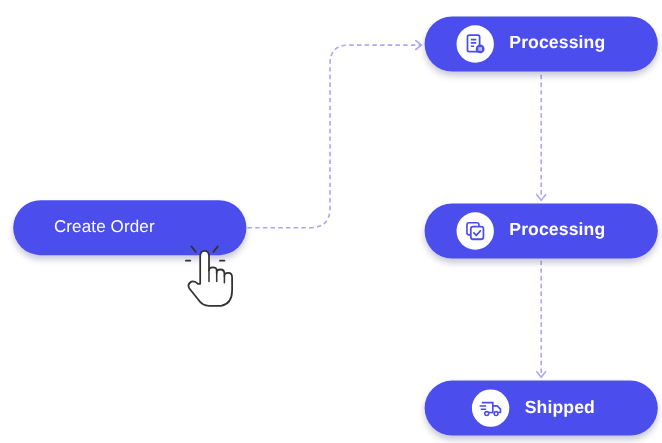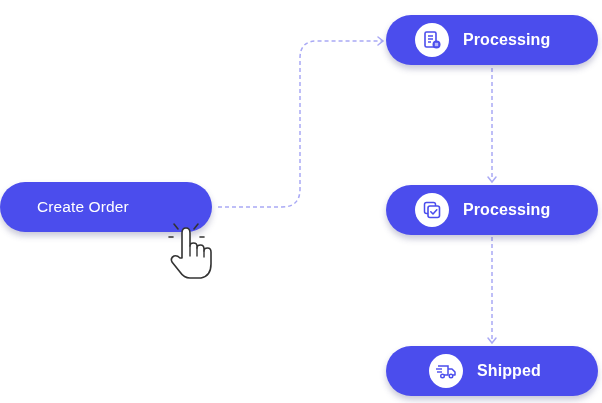--- a/index.html
+++ b/index.html
@@ -10,21 +10,21 @@
     .pill {
       position: absolute; height: 50px; border-radius: 25px; background: #4b4ded;
       box-shadow: 0 4px 6px rgba(60,60,120,0.28);
       display: flex; align-items: center; color: #ffffff; box-sizing: border-box;
     }
     .pill .label { font-size: 16px; font-weight: bold; letter-spacing: 0.1px; }
     .icon-circle {
       width: 34px; height: 34px; border-radius: 50%; background: #ffffff;
       display: flex; align-items: center; justify-content: center; margin-right: 14px; flex: 0 0 34px;
     }
-    #create { left: 0; top: 182px; width: 212px; padding-left: 37px; }
+    #create { left: 12px; top: 182px; width: 212px; padding-left: 37px; }
     #create .label { font-weight: normal; font-size: 15.5px; }
     #processing { left: 386px; top: 15px; width: 212px; padding-left: 29px; }
     #completed { left: 386px; top: 185px; width: 212px; padding-left: 29px; }
     #shipped { left: 386px; top: 346px; width: 212px; padding-left: 43px; }
     svg.connectors { position: absolute; left: 0; top: 0; }
     #hand { position: absolute; left: 160px; top: 216px; }
   </style>
 </head>
 <body>
 

